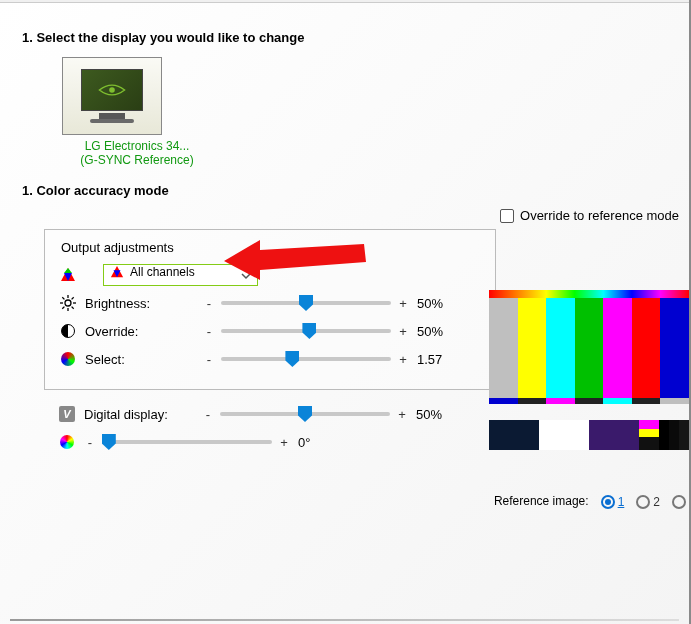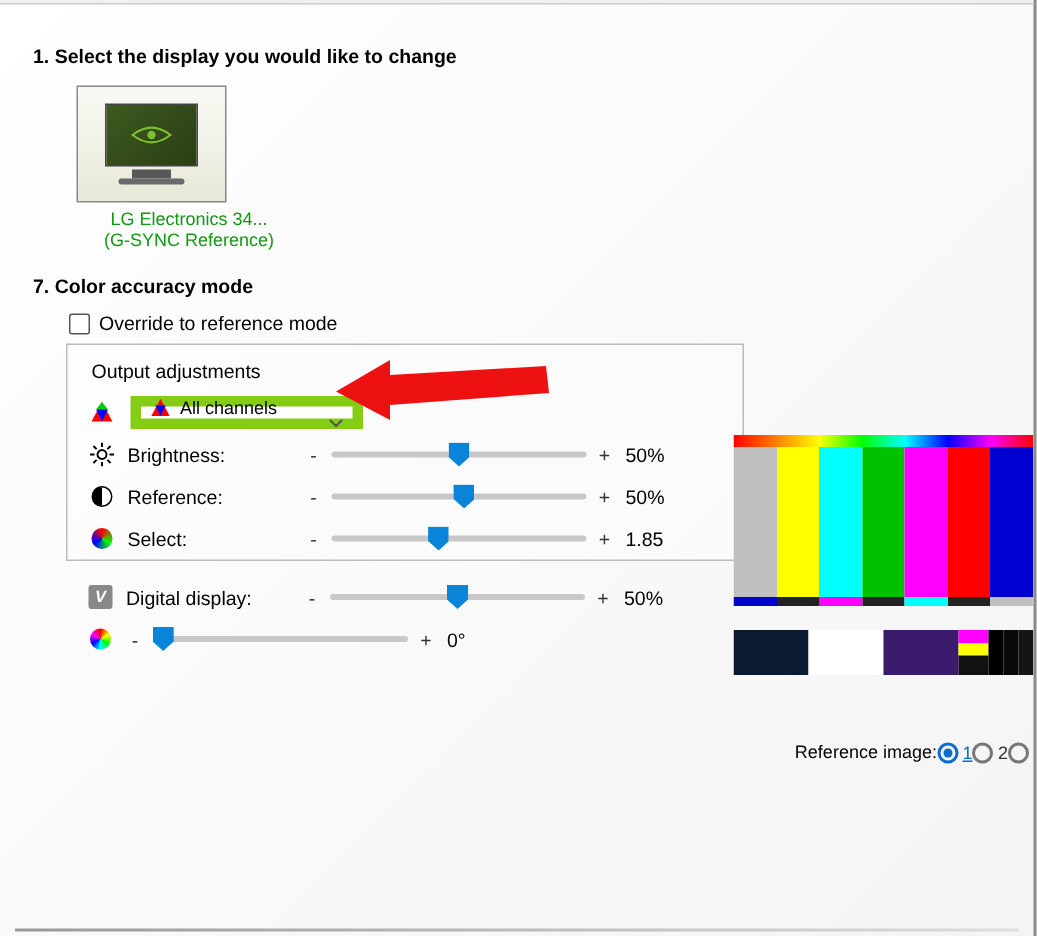--- a/index.html
+++ b/index.html
@@ -12,68 +12,68 @@
     color: #000;
     background: linear-gradient(135deg, #fff 0%, #f4f4f4 100%);
     position: relative;
     overflow: hidden;
     border-right: 2px solid #8a8a8a;
   }
   .top-border { position:absolute; top:0; left:0; right:0; height:3px; background:#f0f0f0; border-bottom:1px solid #ccc;}
   .bot-border { position:absolute; bottom:3px; left:10px; right:10px; height:2px; background:linear-gradient(90deg,#999,#ddd);}
   .content { padding: 24px 10px 0 22px; }
   .sec-head { font-weight:bold; margin:6px 0 10px 0; }
-  .display-select { margin:12px 0 6px 29px;}
+  .display-select { margin:12px 0 6px 40px;}
   .monitor-box { width:100px; height:78px; border:1px solid #888; background:linear-gradient(#fafaf5,#e8e8d8); display:flex; flex-direction:column; align-items:center; justify-content:center;}
   .monitor-screen { width:62px; height:42px; background:linear-gradient(135deg,#3d5a1f,#2a3e14); border:1px solid #444; position:relative; display:flex; align-items:center; justify-content:center;}
   .nv-eye { width:28px; height:18px; position:relative;}
   .monitor-stand { width:26px; height:6px; background:#585858; margin-top:2px;}
   .monitor-base { width:44px; height:4px; background:#6a6a6a; border-radius:2px;}
   .disp-name { color:#129912; text-align:center; font-size:12px; margin-top:4px; width:150px;}
   .subrow { margin:6px 0 4px 24px;}
-  .chk-row { margin:8px 0 6px 24px; display:flex; align-items:center;}
+  .chk-row { margin:8px 0 6px 24px; display:flex; align-items:center;justify-content:flex-end;}
   .chk { width:14px; height:14px; border:1px solid #555; margin-right:6px; background:#fff; border-radius:2px;}
   .enh-box {
-    border:1px solid #bbb; margin:2px 0 10px 22px; width:452px; padding:8px 14px 0 14px;
+    border:1px solid #bbb; margin:2px 0 10px 22px; width:452px; padding:8px 14px 16px 14px;
     background:rgba(255,255,255,0.3);
   }
   .enh-title { margin:2px 0 6px 2px; }
   .row { display:flex; align-items:center; height:28px; }
   .icon { width:18px; height:18px; margin-right:8px; display:flex; align-items:center; justify-content:center; flex-shrink:0;}
   .row-label { width:118px; }
   .minus, .plus { width:12px; text-align:center; color:#333;}
   .slider-track {
     width:170px; height:4px; background:#c8c8c8; margin:0 6px; position:relative; border-radius:2px;
   }
   .slider-thumb {
     position:absolute; top:-6px; width:14px; height:16px;
     background:#0a84d8; margin-left:-7px;
     clip-path: polygon(0 0, 100% 0, 100% 60%, 50% 100%, 0 60%);
   }
   .val { margin-left:8px; width:44px;}
   .dropdown {
-    width:155px; height:22px; border:7px solid #84cc16; background:#fff; display:flex; align-items:flex-end; padding:0 6px; font-size:12px;
-    margin-left:2px; position:relative;
+    width:155px; height:22px; border:1px solid #84cc16; background:#fff; display:flex; align-items:flex-start; padding:0 6px; font-size:12px;
+    margin-left:18px; position:relative;
   }
   .dd-icon { width:14px; height:14px; margin-right:6px;}
   .dd-arrow { position:absolute; right:6px; top:7px;}
   .note { font-size:12px; color:#222; margin:8px 0 0 26px; width:380px; line-height:1.3;}
   .lower { margin:10px 0 0 36px; width:438px;}
   
   .preview {
     position:absolute; right:0; top:290px; width:200px; height:160px; overflow:hidden;
   }
   .colorcols { display:flex; height:100px;}
   .colorcols div { flex:1;}
   .gumband { display:flex; height:6px;}
   .gumband div{flex:1;}
   .botstrip { display:flex; height:34px; margin-top:16px;}
   .botstrip > div { height:100%;}
   .spectrum { height:8px; background:linear-gradient(90deg,#f00,#ff8000,#ff0,#0f0,#0ff,#00f,#f0f,#f00);}
-  .ref-row { position:absolute; right:0; top:494px; display:flex; align-items:center; gap:0; font-size:12px;}
+  .ref-row { position:absolute; right:0; top:494px; display:flex; align-items:center; gap:12px; font-size:12px;}
   .radio { width:14px; height:14px; border:2px solid #0a6ed1; border-radius:50%; display:inline-flex; align-items:center; justify-content:center; margin-right:3px; vertical-align:middle;}
   .radio.sel::after{content:""; width:6px; height:6px; background:#0a6ed1; border-radius:50%;}
   .radio.grey { border-color:#777;}
   .rlabel{ color:#0a6ed1; text-decoration:underline; vertical-align:middle;}
   .rlabel.g{color:#333; text-decoration:none;}
   
   .arrow-wrap { position:absolute; left:224px; top:226px; pointer-events:none;}
   
   .contrast{width:14px;height:14px;border-radius:50%;background:linear-gradient(90deg,#000 50%,#fff 50%);border:1px solid #000;}
   .gamma{width:14px;height:14px;border-radius:50%;background:conic-gradient(#f00,#0f0,#00f,#f00);}
@@ -99,21 +99,21 @@
       </div>
       <div class="monitor-stand"></div>
       <div class="monitor-base"></div>
     </div>
     <div class="disp-name">
       <span>LG Electronics 34...</span><br>
       <span>(G-SYNC Reference)</span>
     </div>
   </div>
 
-  <div class="sec-head" style="margin-top:16px">7. Color accuracy mode</div>
+  <div class="sec-head" style="margin-top:16px">1. Color accuracy mode</div>
   <div class="chk-row">
     <span class="chk"></span>
     <span>Override to reference mode</span>
   </div>
 
 
   <div class="enh-box">
     <div class="enh-title">Output adjustments</div>
 
     <div class="row">
@@ -158,40 +158,40 @@
           <div class="slider-thumb" id="th-bri" style="left: 50%;"></div>
         </div>
       <span class="plus">+</span>
       <span class="val">50%</span>
     </div>
 
     <div class="row">
       <span class="icon">
           <div class="contrast"></div>
         </span>
-      <span class="row-label">Reference:</span>
+      <span class="row-label">Override:</span>
       <span class="minus">-</span>
       <div class="slider-track">
           <div class="slider-thumb" id="th-con" style="left: 52%;"></div>
         </div>
       <span class="plus">+</span>
       <span class="val">50%</span>
     </div>
 
     <div class="row">
       <span class="icon">
           <div class="gamma"></div>
         </span>
       <span class="row-label">Select:</span>
       <span class="minus">-</span>
       <div class="slider-track">
           <div class="slider-thumb" id="th-gam" style="left: 42%;"></div>
         </div>
       <span class="plus">+</span>
-      <span class="val">1.85</span>
+      <span class="val">1.57</span>
     </div>
 
   </div>
 
   <div class="lower">
     <div class="row">
       <span class="icon">
           <div class="dv-ic">V</div>
         </span>
       <span class="row-label">Digital display:</span>

